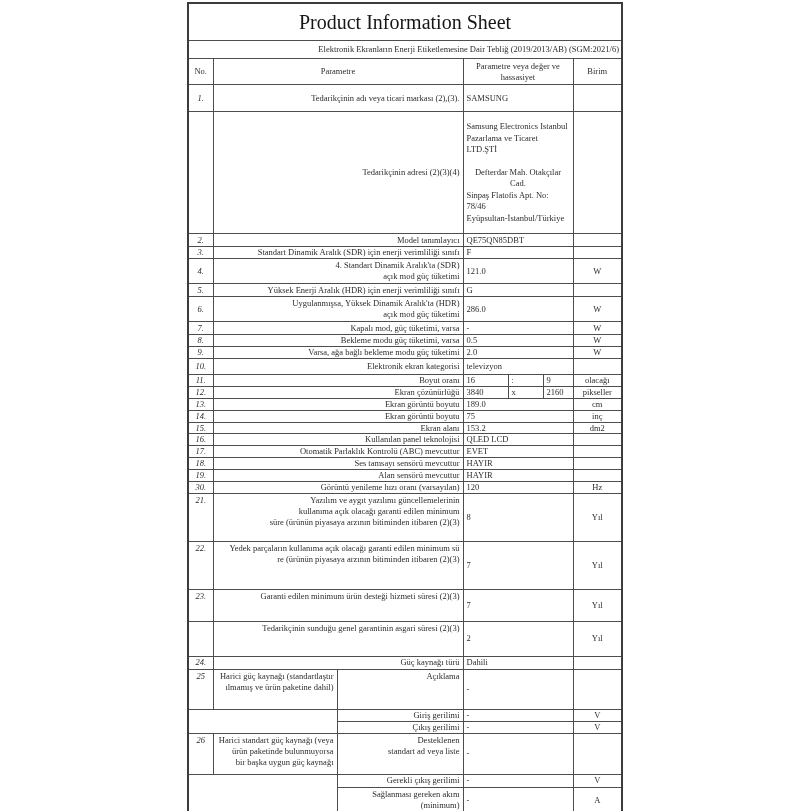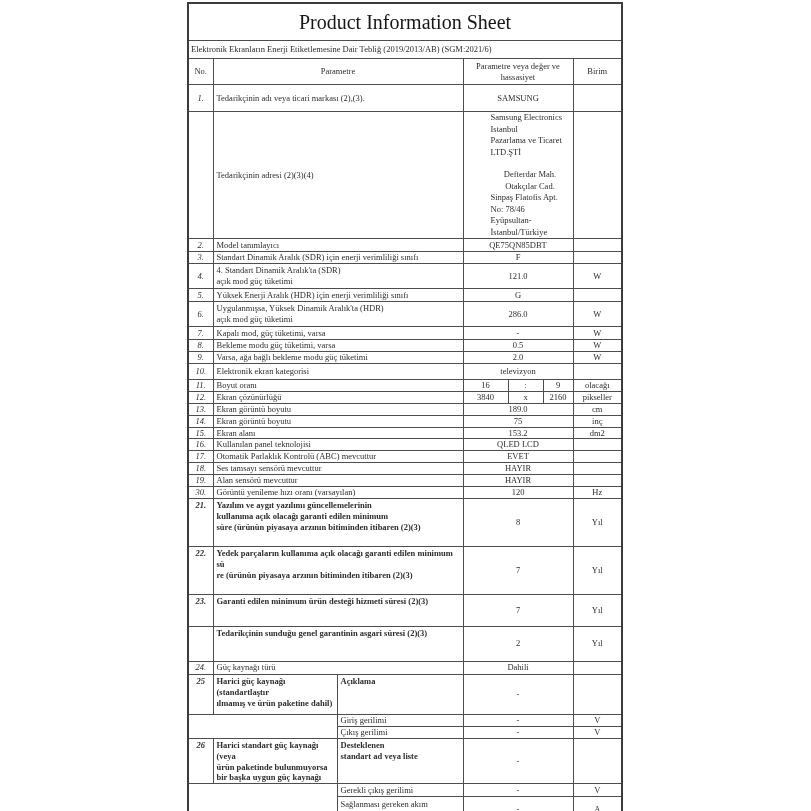--- a/index.html
+++ b/index.html
@@ -25,28 +25,28 @@
     vertical-align: middle;
     overflow: hidden;
   }
   td.title-cell {
     font-size: 20px;
     line-height: 1.1;
     text-align: center;
     color: #161616;
     padding: 7px;
   }
-  td.subtitle-cell { text-align: left; padding: 0 2px; }
+  td.subtitle-cell { text-align: right; padding: 0 2px; }
   td.hdr { text-align: center; white-space: pre-line; }
   td.no   { text-align: center; font-style: italic; }
-  td.param{ text-align: left; white-space: pre-line; }
-  td.val  { text-align: center; white-space: pre-line; }
+  td.param{ text-align: right; white-space: pre-line; }
+  td.val  { white-space: pre-line; }
   td.unit { text-align: center; }
-  td.vt   { vertical-align: top; padding-top: 1px; font-weight: bold; }
-  .addr { text-align: left; margin-left: 24px; }
+  td.vt   { vertical-align: top; padding-top: 1px; }
+  .addr { text-align: left; }
   .addr-line { display: block; line-height: 11.5px; }
   .addr-line.gap { margin-top: 11px; text-align: center; }
 </style>
 </head>
 <body>
 
 <table class="sheet">
   <colgroup>
     <col style="width:25px">
       <col style="width:124px">

